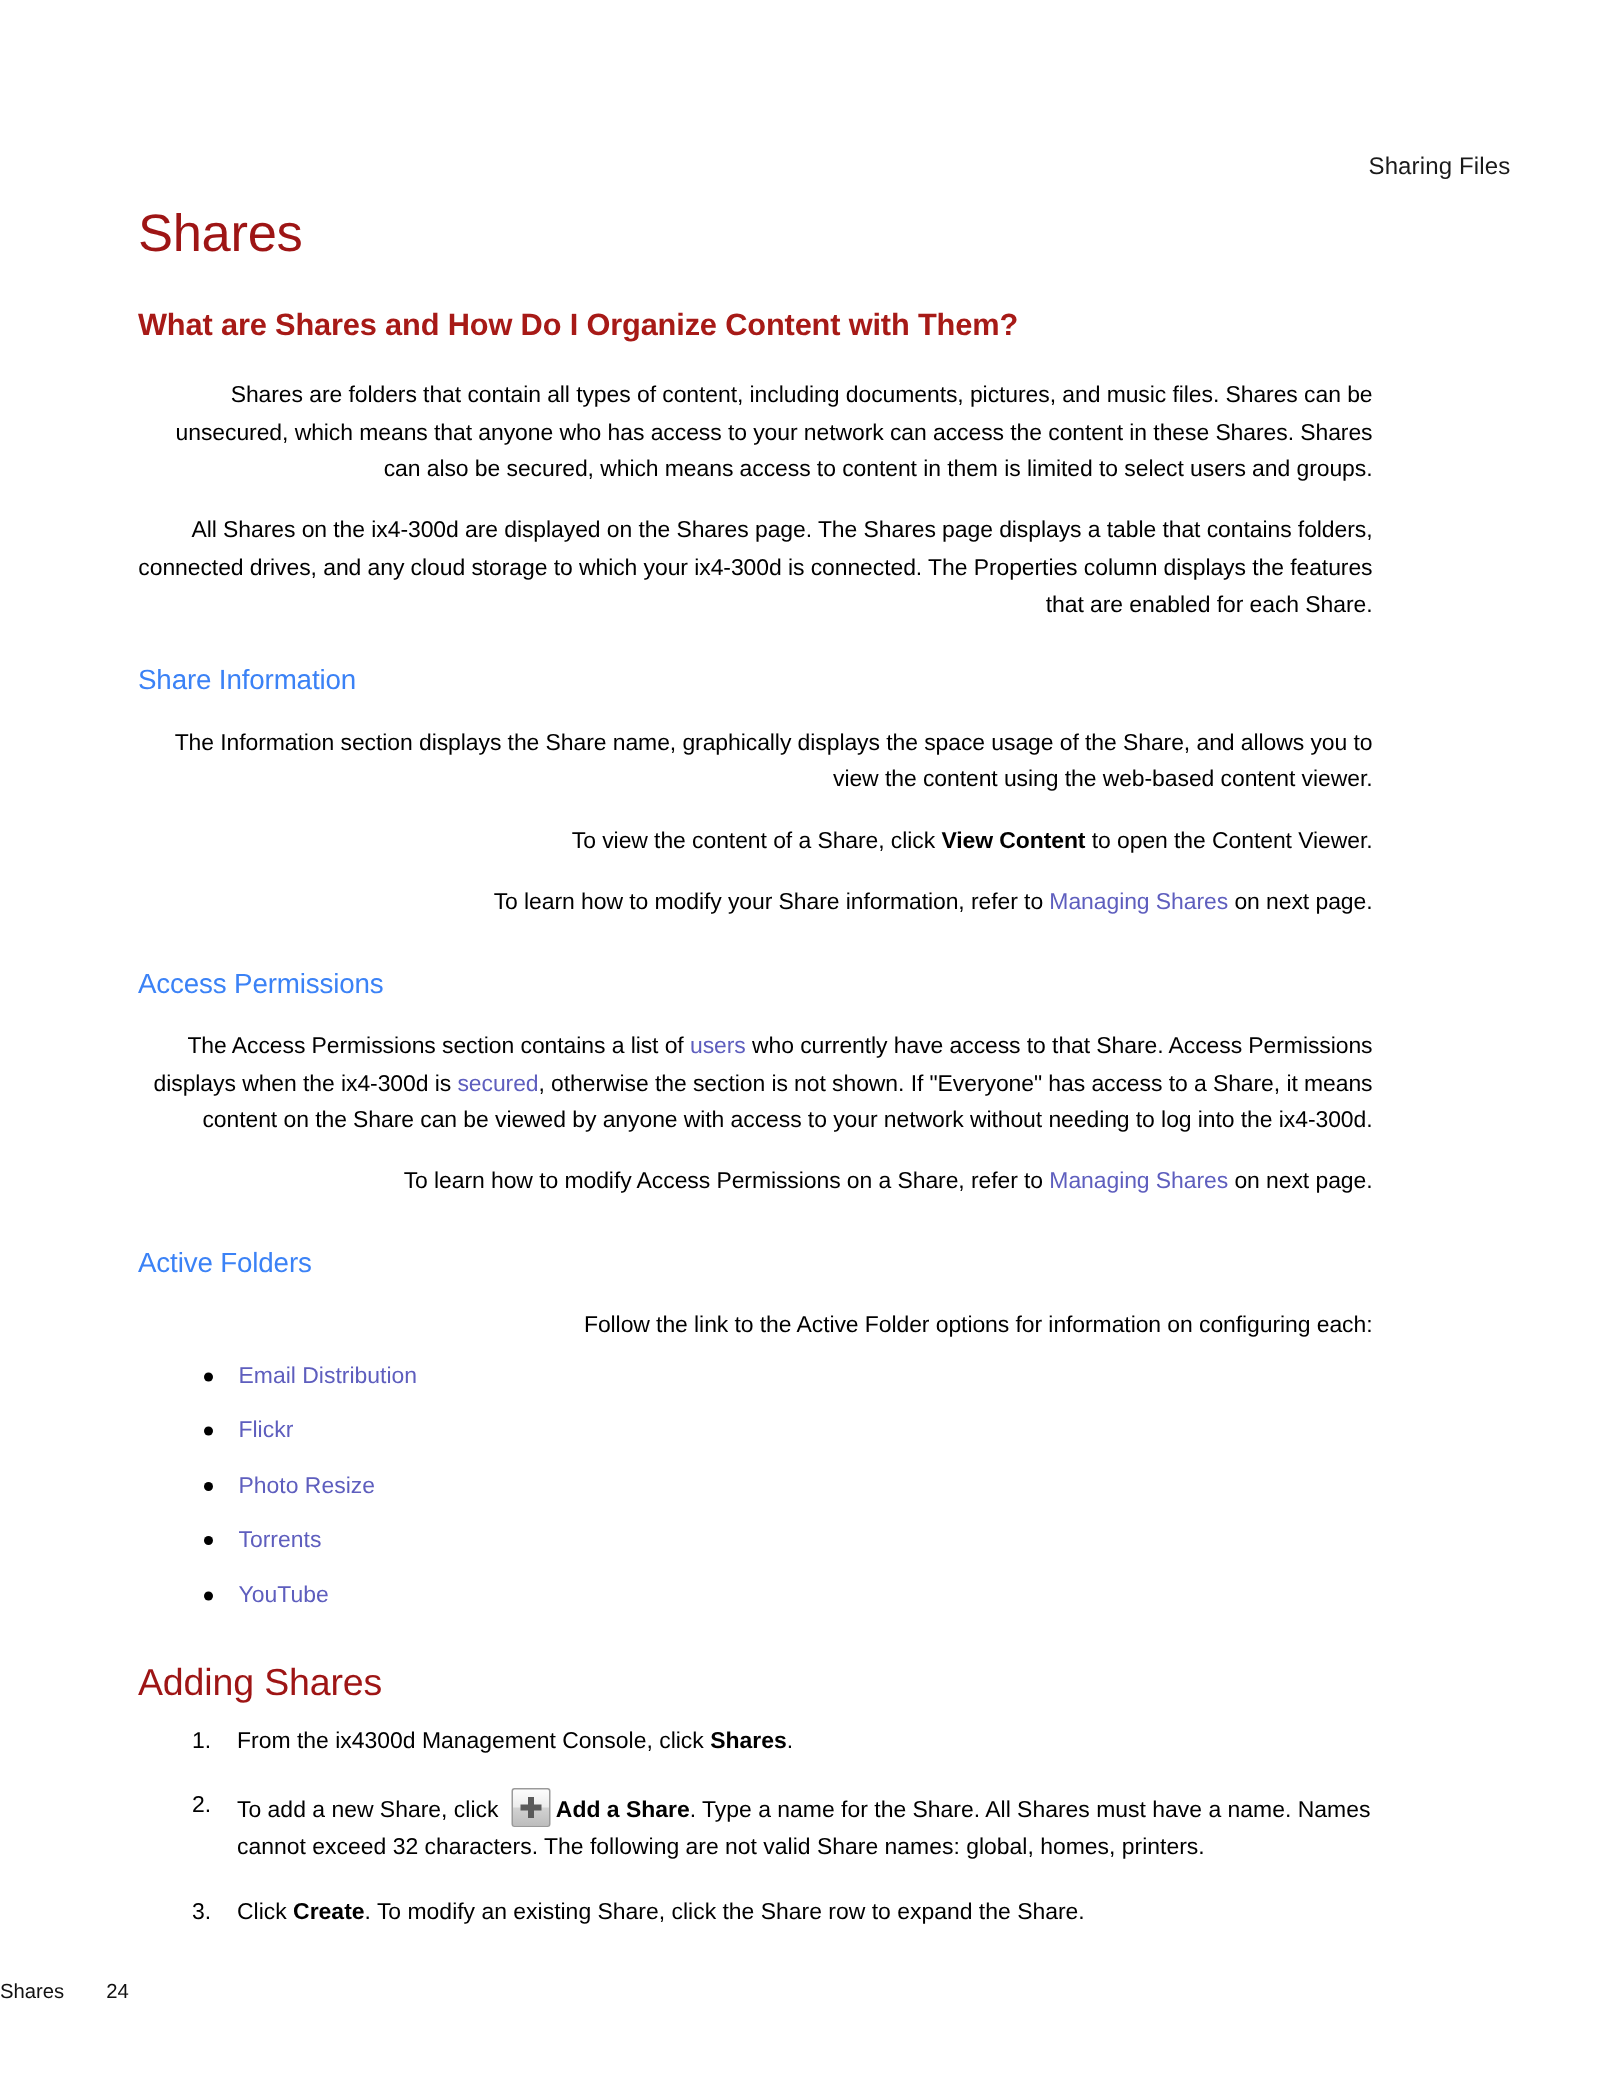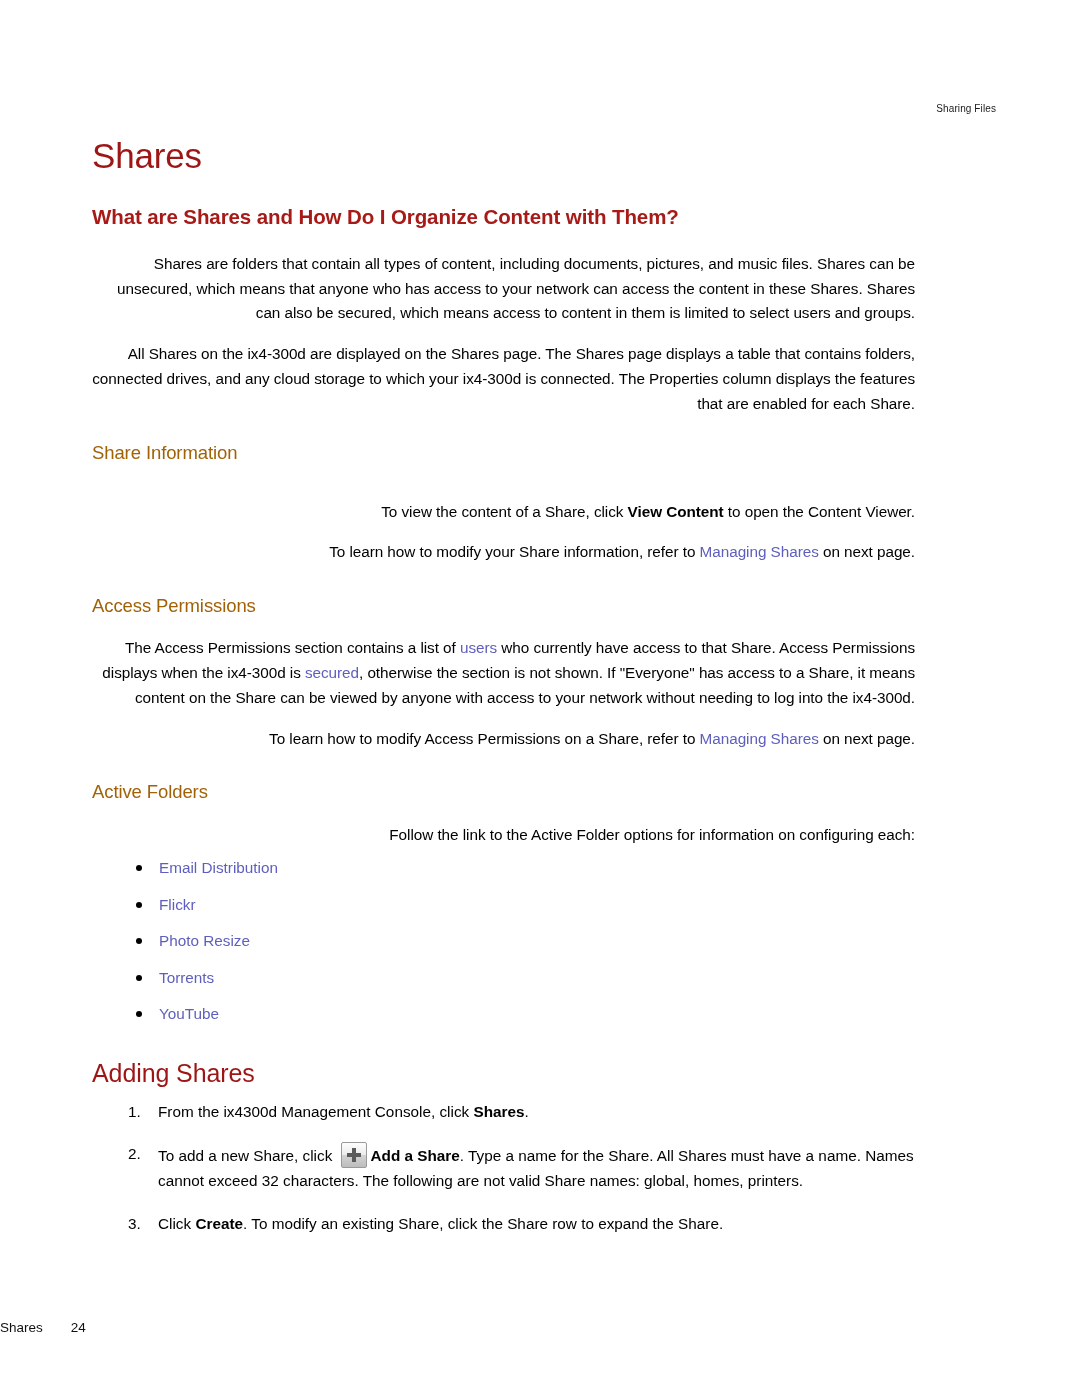--- a/index.html
+++ b/index.html
@@ -19,22 +19,22 @@
     height: 1397px;
     margin: 0 auto;
     background: #ffffff;
     overflow: hidden;
   }
 
   
   .running-header {
     position: absolute;
     top: 103px;
-    right: 84px;
-    font-size: 10px;
+    right: 73px;
+    font-size: 16px;
     color: #1a1a1a;
     letter-spacing: 0.1px;
     white-space: nowrap;
   }
 
   
   .content {
     position: absolute;
     left: 92px;
     top: 136px;
@@ -64,21 +64,21 @@
     font-weight: normal;
     color: #9E1515;
     margin: 0;
     line-height: 1.2;
     letter-spacing: -0.1px;
   }
 
   h3.sub-heading {
     font-size: 18.5px;
     font-weight: normal;
-    color: #a16207;
+    color: #3b82f6;
     margin: 0;
     line-height: 1.2;
     letter-spacing: -0.1px;
   }
 
   p.body-text {
     font-size: 15.3px;
     line-height: 1.62;
     color: #000000;
     margin: 0;
@@ -208,20 +208,21 @@
     <div class="spacer-sm"></div>
 
     <p class="body-text">All Shares on the ix4-300d are displayed on the Shares page. The Shares page displays a table that contains folders, connected drives, and any cloud storage to which your ix4-300d is connected. The Properties column displays the features that are enabled for each Share.</p>
 
     <div style="height:26px"></div>
 
     <h3 class="sub-heading">Share Information</h3>
 
     <div style="height:19px"></div>
 
+    <p class="body-text">The Information section displays the Share name, graphically displays the space usage of the Share, and allows you to view the content using the web-based content viewer.</p>
 
     <div class="spacer-sm"></div>
 
     <p class="body-text"><span>To view the content of a Share, click </span><b>View Content</b><span> to open the Content Viewer.</span></p>
 
     <div class="spacer-sm"></div>
 
     <p class="body-text"><span>To learn how to modify your Share information, refer to </span><span class="link">Managing Shares</span><span> on next page.</span></p>
 
     <div style="height:30px"></div>

